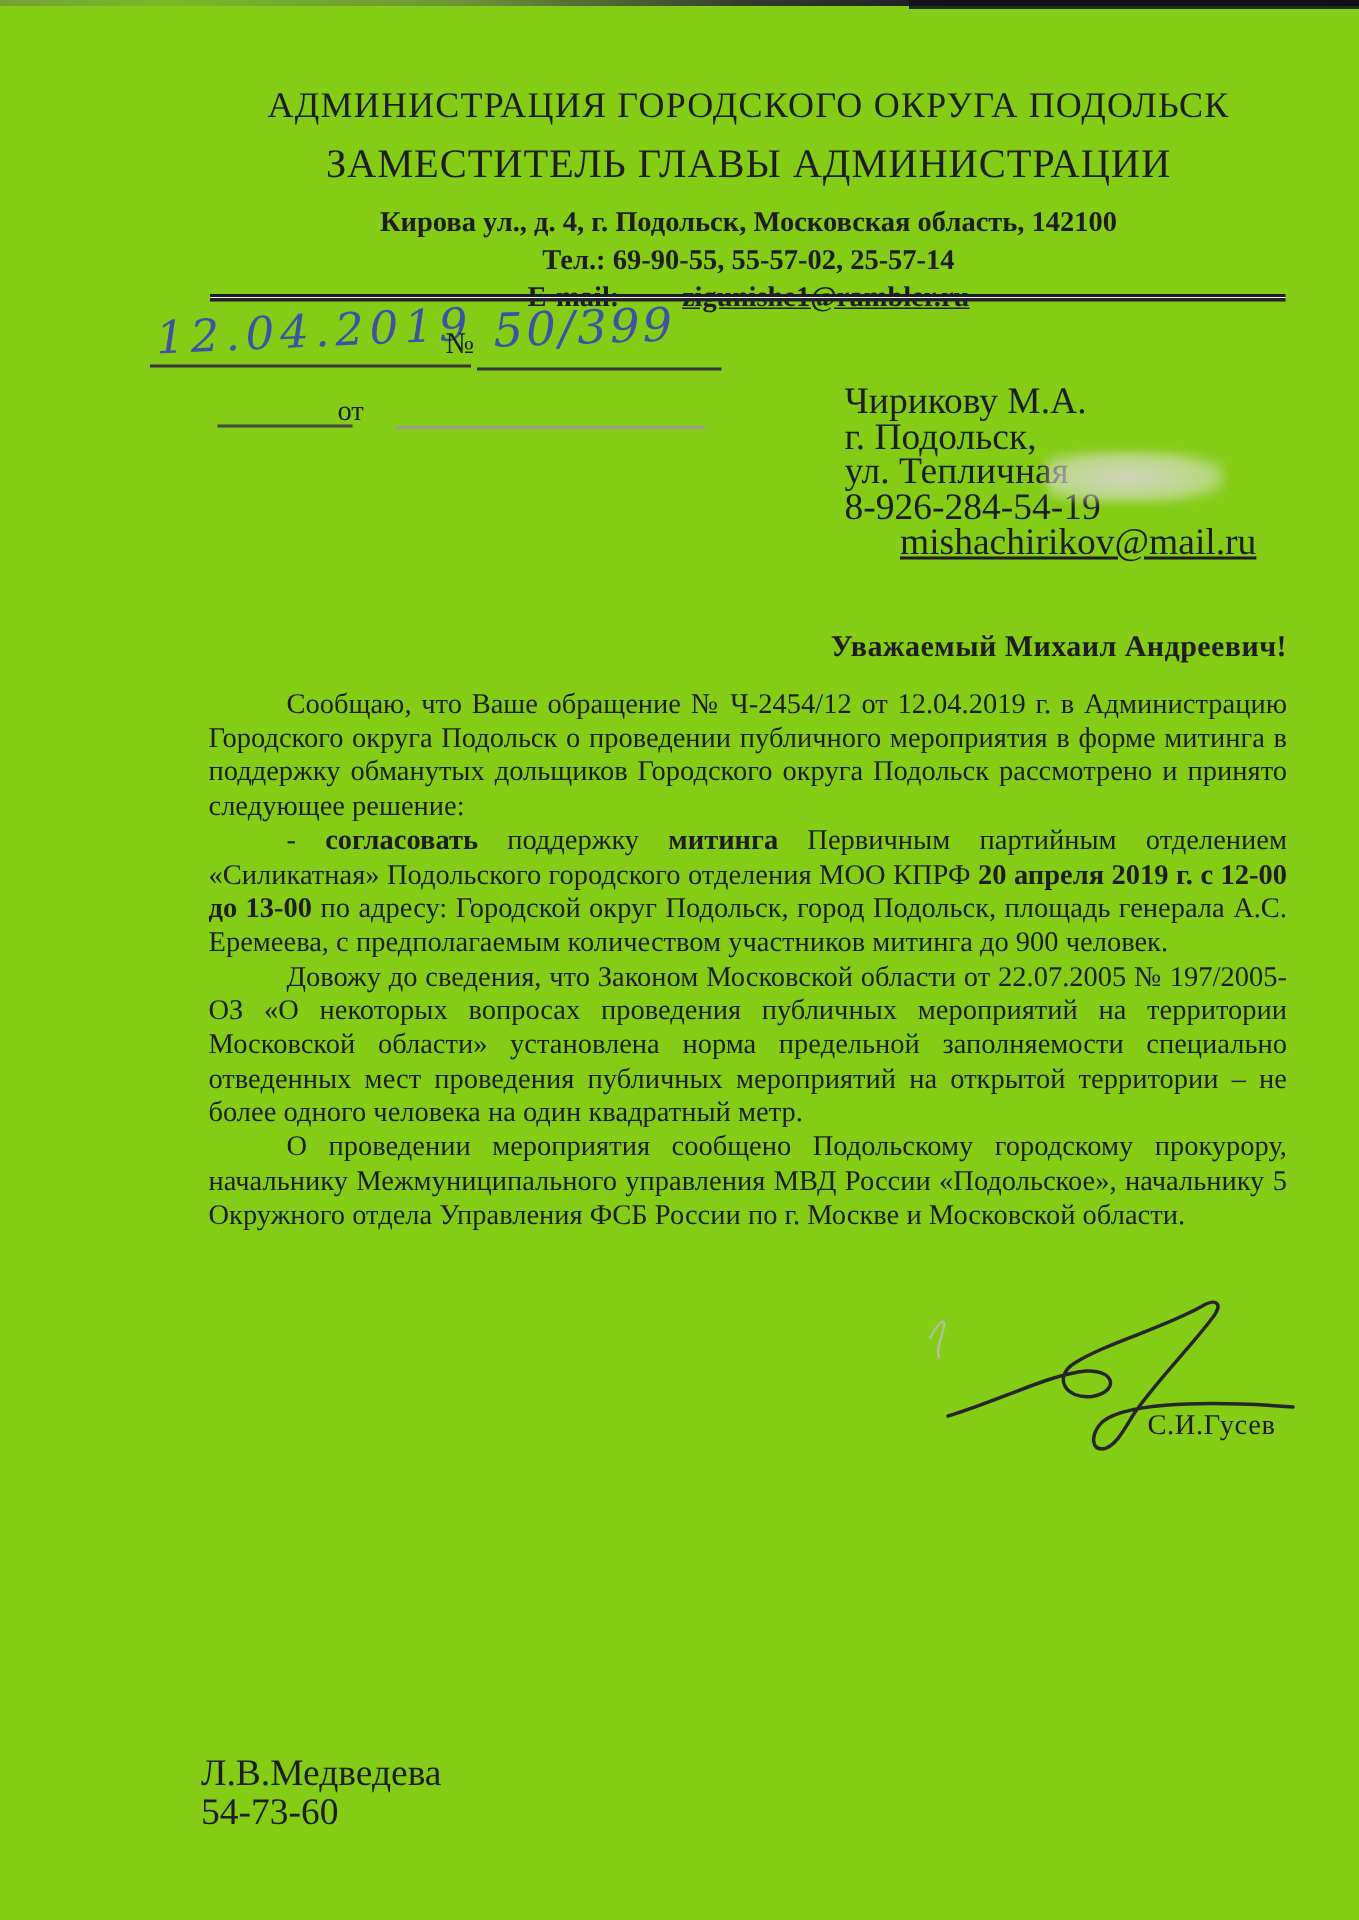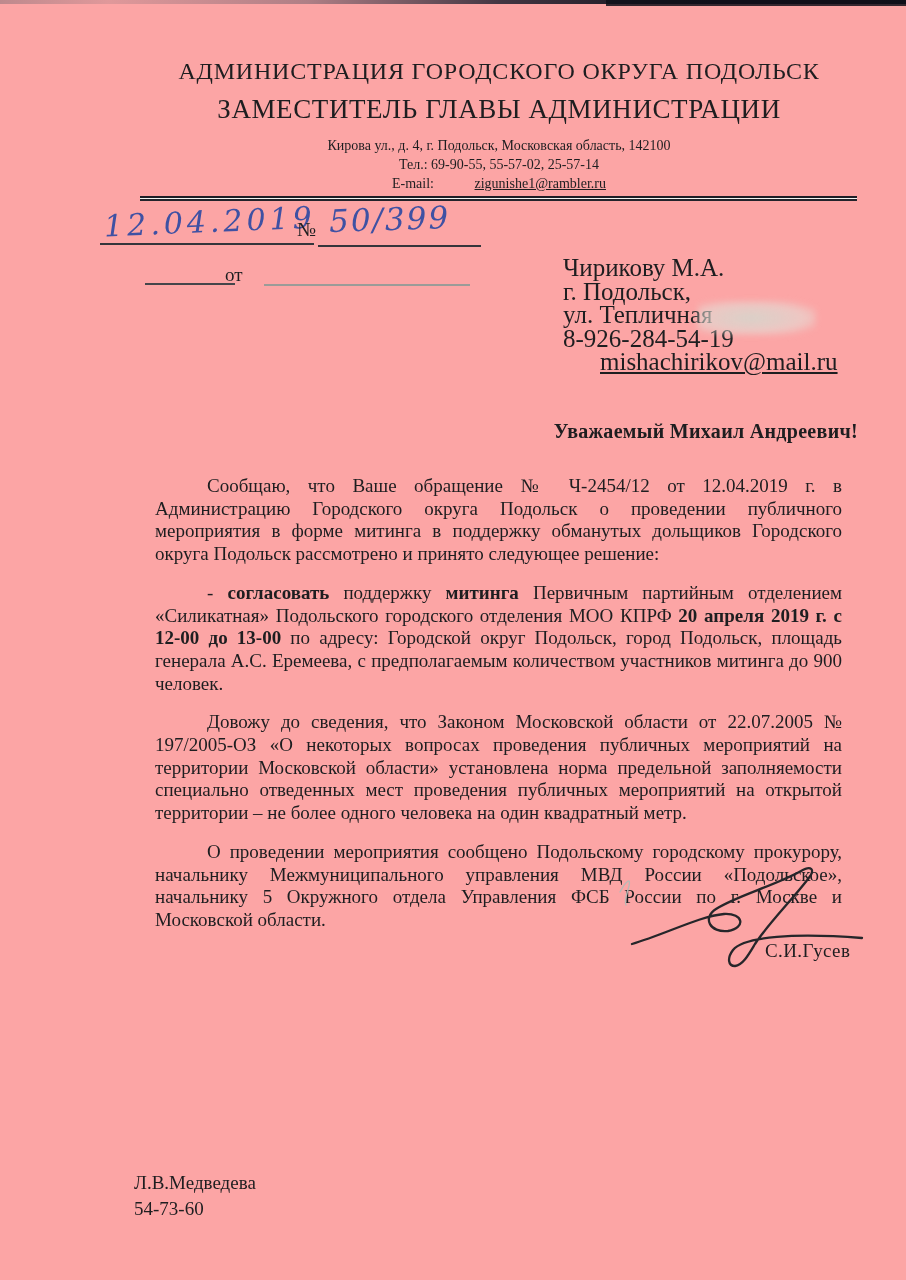--- a/index.html
+++ b/index.html
@@ -1,21 +1,21 @@
 <!DOCTYPE html>
 <html lang="ru"><head>
 <meta charset="utf-8">
 <title>Скан письма — Администрация Г.о. Подольск</title>
 <style>
   html,body{margin:0;padding:0;background:#e9e9e9;}
   .page{
     position:relative;
     width:906px;height:1280px;
     margin:0 auto;
-    background:#fca5a5;
+    background:#84cc16;
     overflow:hidden;
     font-family:"Liberation Serif", serif;
     color:#1e1e20;
   }
   
   .edge-top{
     position:absolute;top:0;left:0;width:906px;height:4px;
     background:linear-gradient(90deg,
       rgba(95,95,105,.40) 0%, rgba(95,95,105,.18) 12%,
       rgba(80,80,95,.45) 34%, rgba(35,35,50,.85) 55%,
@@ -25,21 +25,21 @@
     position:absolute;top:0;right:0;width:300px;height:6px;
     background:#10101a;opacity:.85;
   }
   
   .letterhead{
     position:absolute;left:140px;top:58px;width:718px;
     text-align:center;
   }
   .org-name{font-size:24px;letter-spacing:.8px;white-space:nowrap;}
   .dept-name{font-size:27px;font-weight:normal;letter-spacing:.6px;margin-top:9px;white-space:nowrap;}
-  .contact{font-size:14px;margin-top:3px;}
+  .contact{font-size:19px;margin-top:3px;font-weight:bold;}
   .contact.first{margin-top:13px;}
   a.doc-link{color:#1e1e20;text-decoration:underline;margin-left:37px;}
   .rule{
     position:absolute;left:140px;top:196px;width:717px;height:5px;
     background:linear-gradient(180deg,#1e1e26 0 38%,#f4f4f1 38% 52%,#23232b 52% 100%);
   }
   
   .hand{
     font-family:"DejaVu Serif", serif;font-style:italic;
     color:#3f51a3;
@@ -71,26 +71,26 @@
   }
   
   .salutation{
     position:absolute;left:140px;top:420px;width:718px;
     text-align:right;font-weight:bold;font-size:20px;letter-spacing:.3px;
   }
   .body-text{
     position:absolute;left:139px;top:459px;width:719px;
     font-size:19px;line-height:22.7px;text-align:justify;
   }
-  .body-text p{margin:16px;text-indent:52px;}
+  .body-text p{margin:0;text-indent:52px;}
   
   .sig-svg{position:absolute;left:604px;top:864px;}
   .signer{position:absolute;left:765px;top:940px;font-size:19px;letter-spacing:.4px;}
   
-  .executor{position:absolute;left:134px;top:1170px;font-size:19px;line-height:26px;}
+  .executor{position:absolute;left:134px;top:1170px;font-size:25px;line-height:26px;}
 </style>
 </head>
 <body>
 
 <div class="page">
 
   <div class="edge-top"></div>
   <div class="edge-top-right"></div>
 
   <div class="letterhead">

